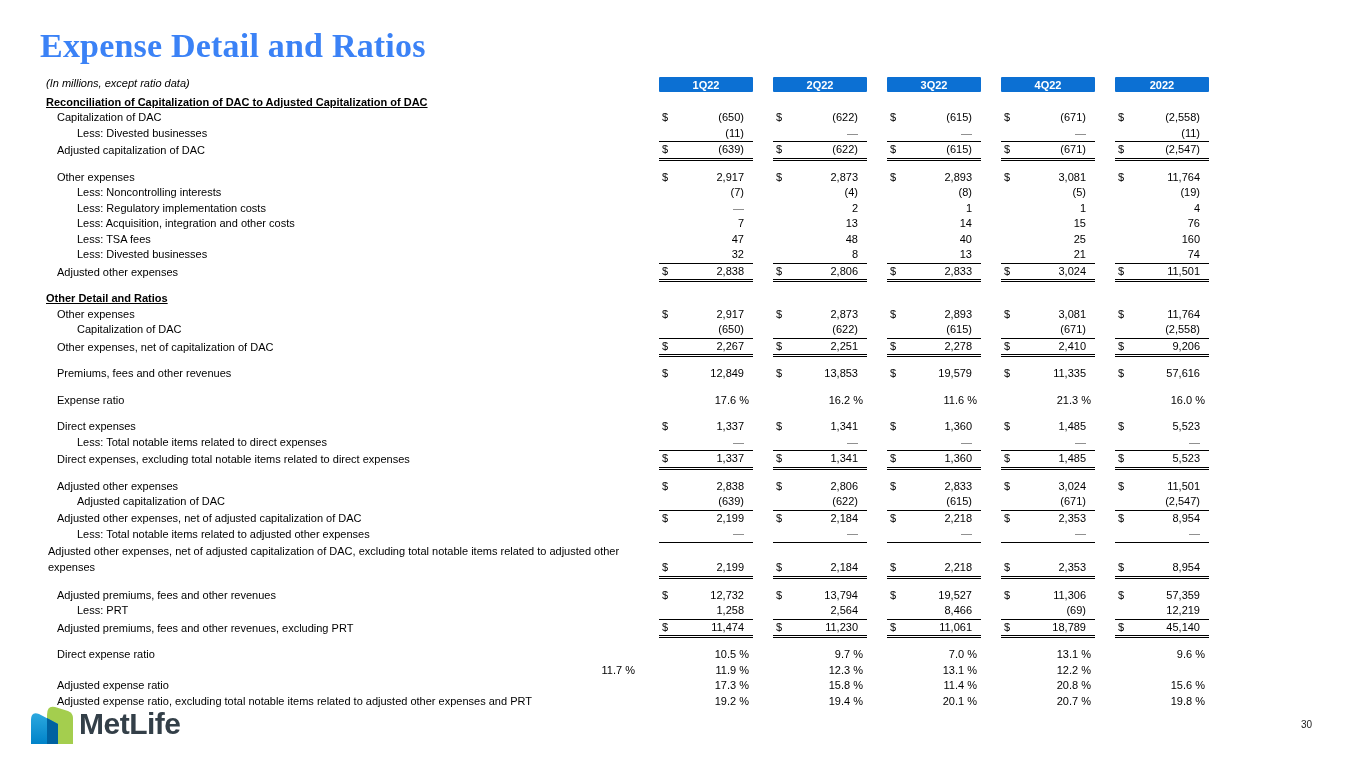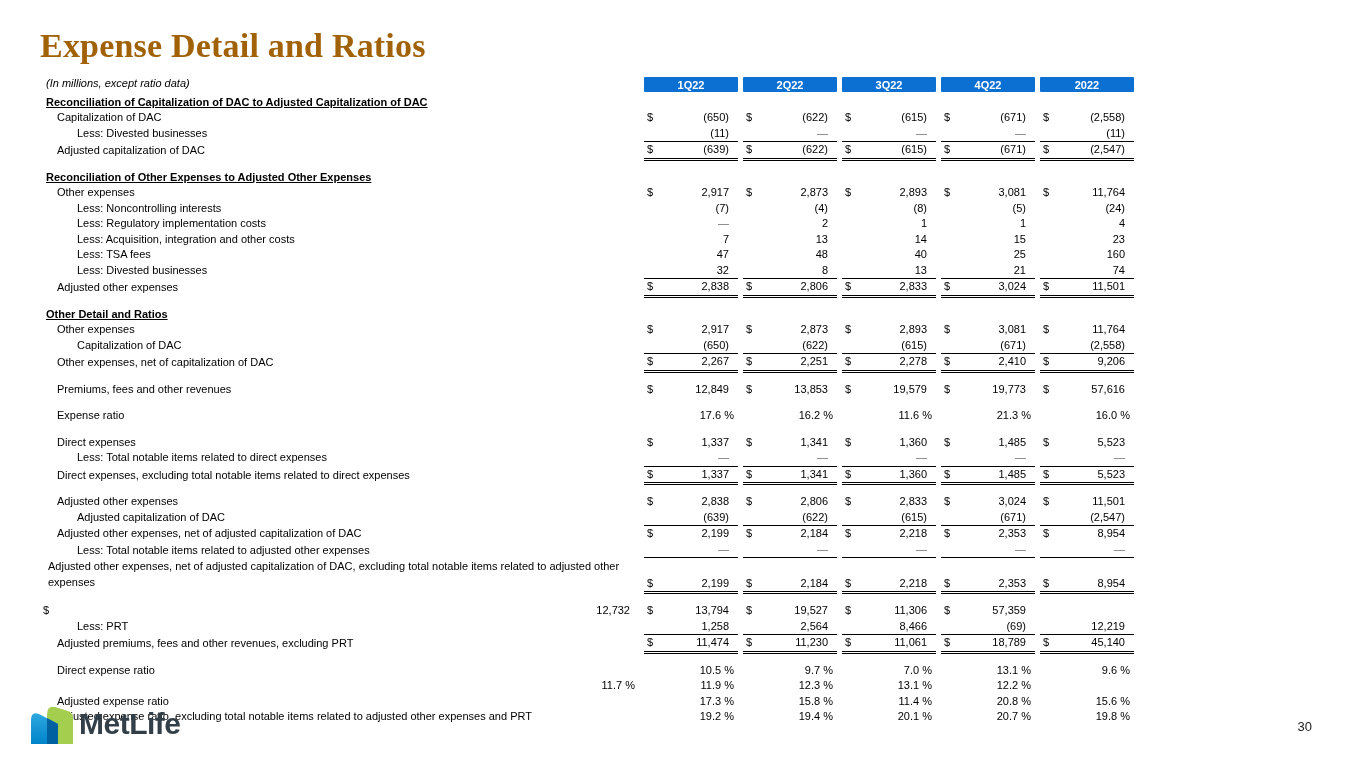--- a/index.html
+++ b/index.html
@@ -5,27 +5,27 @@
   html,body{margin:0;padding:0;background:#ffffff;}
   body{
     width:1365px;height:769px;position:relative;overflow:hidden;
     font-family:"Liberation Sans", sans-serif;color:#000;
   }
   .slide{position:absolute;inset:0;}
 
   .title{
     position:absolute;left:40px;top:27px;margin:0;
     font-family:"Liberation Serif", serif;font-weight:bold;
-    font-size:34px;color:#a16207;letter-spacing:.2px;white-space:nowrap;
+    font-size:34px;color:#3b82f6;letter-spacing:.2px;white-space:nowrap;
   }
 
   .fin-table{position:absolute;left:40px;top:76px;width:1092px;}
 
   .row{
-    display:grid;grid-template-columns:599px repeat(5,94px);column-gap:5px;
+    display:grid;grid-template-columns:599px repeat(5,94px);column-gap:20px;
     align-items:end;font-size:11px;line-height:15.5px;
   }
   .header-row{align-items:end;margin-bottom:3px;}
   .col-header{
     background:var(--accent,#0C70D3);color:#fff;font-weight:bold;
     text-align:center;height:15px;line-height:17px;font-size:11px;border-radius:1px;
   }
   .note{font-style:italic;font-size:11px;padding-left:6px;}
 
   .label{color:#000;}
@@ -49,21 +49,21 @@
   .bdb::after{
     content:"";position:absolute;left:0;right:0;bottom:-3px;height:1px;background:#000;
   }
   .spacer{height:11px;}
 
   .logo{position:absolute;left:30px;top:703px;display:flex;}
   .wordmark{
     font-size:30px;font-weight:bold;color:var(--wordmark,#333F48);
     letter-spacing:-0.5px;margin-left:5px;line-height:42px;
   }
-  .pagenum{position:absolute;right:53px;top:719px;font-size:13px;color:#222;}
+  .pagenum{position:absolute;right:53px;top:719px;font-size:10px;color:#222;}
 </style>
 </head>
 <body>
 
 <div class="slide">
 
   <h1 class="title">Expense Detail and Ratios</h1>
 
   <div class="fin-table">
     <div class="row header-row">
@@ -143,23 +143,20 @@
             <span class="cur">$</span>
             <span class="v">(671)</span>
           </div>
           <div class="cell bt bdb">
             <span class="cur">$</span>
             <span class="v">(2,547)</span>
           </div>
         </div>
         <div class="spacer"></div>
         <div class="row">
-          <div class="label ind-0">Reconciliation of Other Expenses to Adjusted Other Expenses</div>
-        </div>
-        <div class="row">
           <div class="label ind-1">Other expenses</div>
           <div class="cell">
             <span class="cur">$</span>
             <span class="v">2,917</span>
           </div>
           <div class="cell">
             <span class="cur">$</span>
             <span class="v">2,873</span>
           </div>
           <div class="cell">
@@ -188,21 +185,21 @@
           <div class="cell">
             <span class="cur"></span>
             <span class="v">(8)</span>
           </div>
           <div class="cell">
             <span class="cur"></span>
             <span class="v">(5)</span>
           </div>
           <div class="cell">
             <span class="cur"></span>
-            <span class="v">(24)</span>
+            <span class="v">(19)</span>
           </div>
         </div>
         <div class="row">
           <div class="label ind-2">Less: Regulatory implementation costs</div>
           <div class="cell">
             <span class="cur"></span>
             <span class="v dash">—</span>
           </div>
           <div class="cell">
             <span class="cur"></span>
@@ -234,21 +231,21 @@
           <div class="cell">
             <span class="cur"></span>
             <span class="v">14</span>
           </div>
           <div class="cell">
             <span class="cur"></span>
             <span class="v">15</span>
           </div>
           <div class="cell">
             <span class="cur"></span>
-            <span class="v">23</span>
+            <span class="v">76</span>
           </div>
         </div>
         <div class="row">
           <div class="label ind-2">Less: TSA fees</div>
           <div class="cell">
             <span class="cur"></span>
             <span class="v">47</span>
           </div>
           <div class="cell">
             <span class="cur"></span>
@@ -396,21 +393,21 @@
           <div class="cell">
             <span class="cur">$</span>
             <span class="v">13,853</span>
           </div>
           <div class="cell">
             <span class="cur">$</span>
             <span class="v">19,579</span>
           </div>
           <div class="cell">
             <span class="cur">$</span>
-            <span class="v">19,773</span>
+            <span class="v">11,335</span>
           </div>
           <div class="cell">
             <span class="cur">$</span>
             <span class="v">57,616</span>
           </div>
         </div>
         <div class="spacer"></div>
         <div class="row">
           <div class="label ind-1">Expense ratio</div>
           <div class="cell pct">
@@ -615,20 +612,21 @@
             <span class="cur">$</span>
             <span class="v">2,353</span>
           </div>
           <div class="cell bdb">
             <span class="cur">$</span>
             <span class="v">8,954</span>
           </div>
         </div>
         <div class="spacer"></div>
         <div class="row">
+          <div class="label ind-1">Adjusted premiums, fees and other revenues</div>
           <div class="cell">
             <span class="cur">$</span>
             <span class="v">12,732</span>
           </div>
           <div class="cell">
             <span class="cur">$</span>
             <span class="v">13,794</span>
           </div>
           <div class="cell">
             <span class="cur">$</span>

